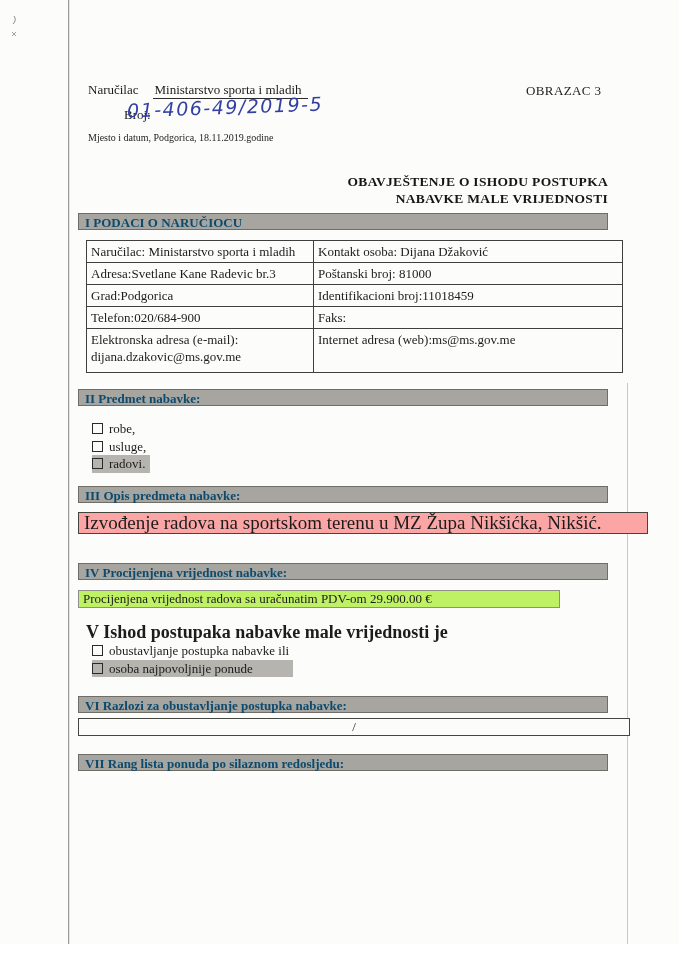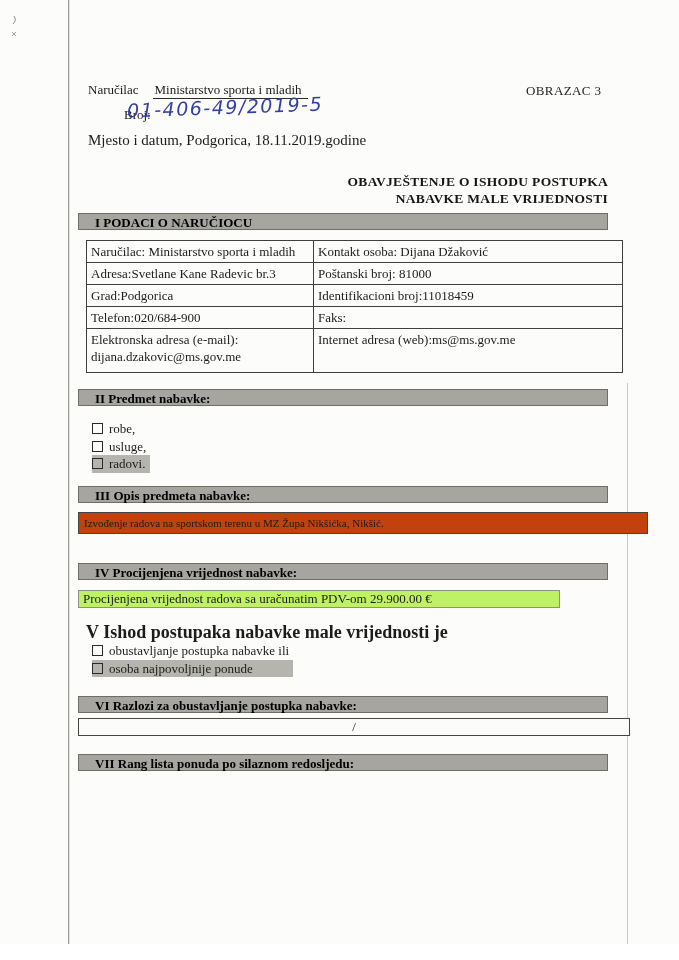--- a/index.html
+++ b/index.html
@@ -39,36 +39,36 @@
   .handwriting {
     position: absolute; left: 127px; top: 96px;
     font-family: "DejaVu Sans", sans-serif;
     font-style: italic;
     font-size: 19px;
     letter-spacing: 1.5px;
     color: #3340a3;
     transform: rotate(-2deg);
     white-space: nowrap;
   }
-  .mjesto { position: absolute; left: 88px; top: 132px; font-size: 15px; }
+  .mjesto { position: absolute; left: 88px; top: 132px; font-size: 10px; }
 
   .title {
     position: absolute; left: 78px; top: 173px; width: 530px;
     text-align: right; font-weight: bold; font-size: 13.5px;
     line-height: 17px; letter-spacing: 0.3px; color: #161616;
   }
 
   
   .secbar {
     position: absolute; left: 78px; width: 530px; height: 17px;
     background: #a6a5a0;
     border: 1px solid #6e6d68;
     font-weight: bold; font-size: 13px; line-height: 17px;
-    padding-left: 16px; box-sizing: border-box;
-    color: #000000;
+    padding-left: 6px; box-sizing: border-box;
+    color: #0c4a6e;
   }
   .sec1 { top: 213px; }
   .sec2 { top: 389px; }
   .sec3 { top: 486px; }
   .sec4 { top: 563px; }
   .sec6 { top: 696px; }
   .sec7 { top: 754px; }
 
   
   .info-table {
@@ -97,22 +97,22 @@
     display: inline-block; width: 9px; height: 9px;
     border: 1px solid #2a2a2a; background: #fcfcfa;
     margin-right: 6px; vertical-align: -1px;
   }
   .opt.highlight .cbox { background: #b5b4ae; }
 
   
   .opis-box {
     position: absolute; left: 78px; top: 512px; width: 570px; height: 22px;
     border: 1px solid #45453f; box-sizing: border-box;
-    font-size: 11px; line-height: 20px; padding-left: 5px;
-    background: #c2410c;
+    font-size: 19px; line-height: 20px; padding-left: 5px;
+    background: #fca5a5;
   }
   .vrijednost {
     position: absolute; left: 78px; top: 590px; width: 482px; height: 18px;
     background: #bef264; border: 1px solid #8f8e88; box-sizing: border-box;
     font-size: 13px; line-height: 16px; padding-left: 4px;
   }
   .v-heading {
     position: absolute; left: 86px; top: 622px;
     font-weight: bold; font-size: 18px;
   }

